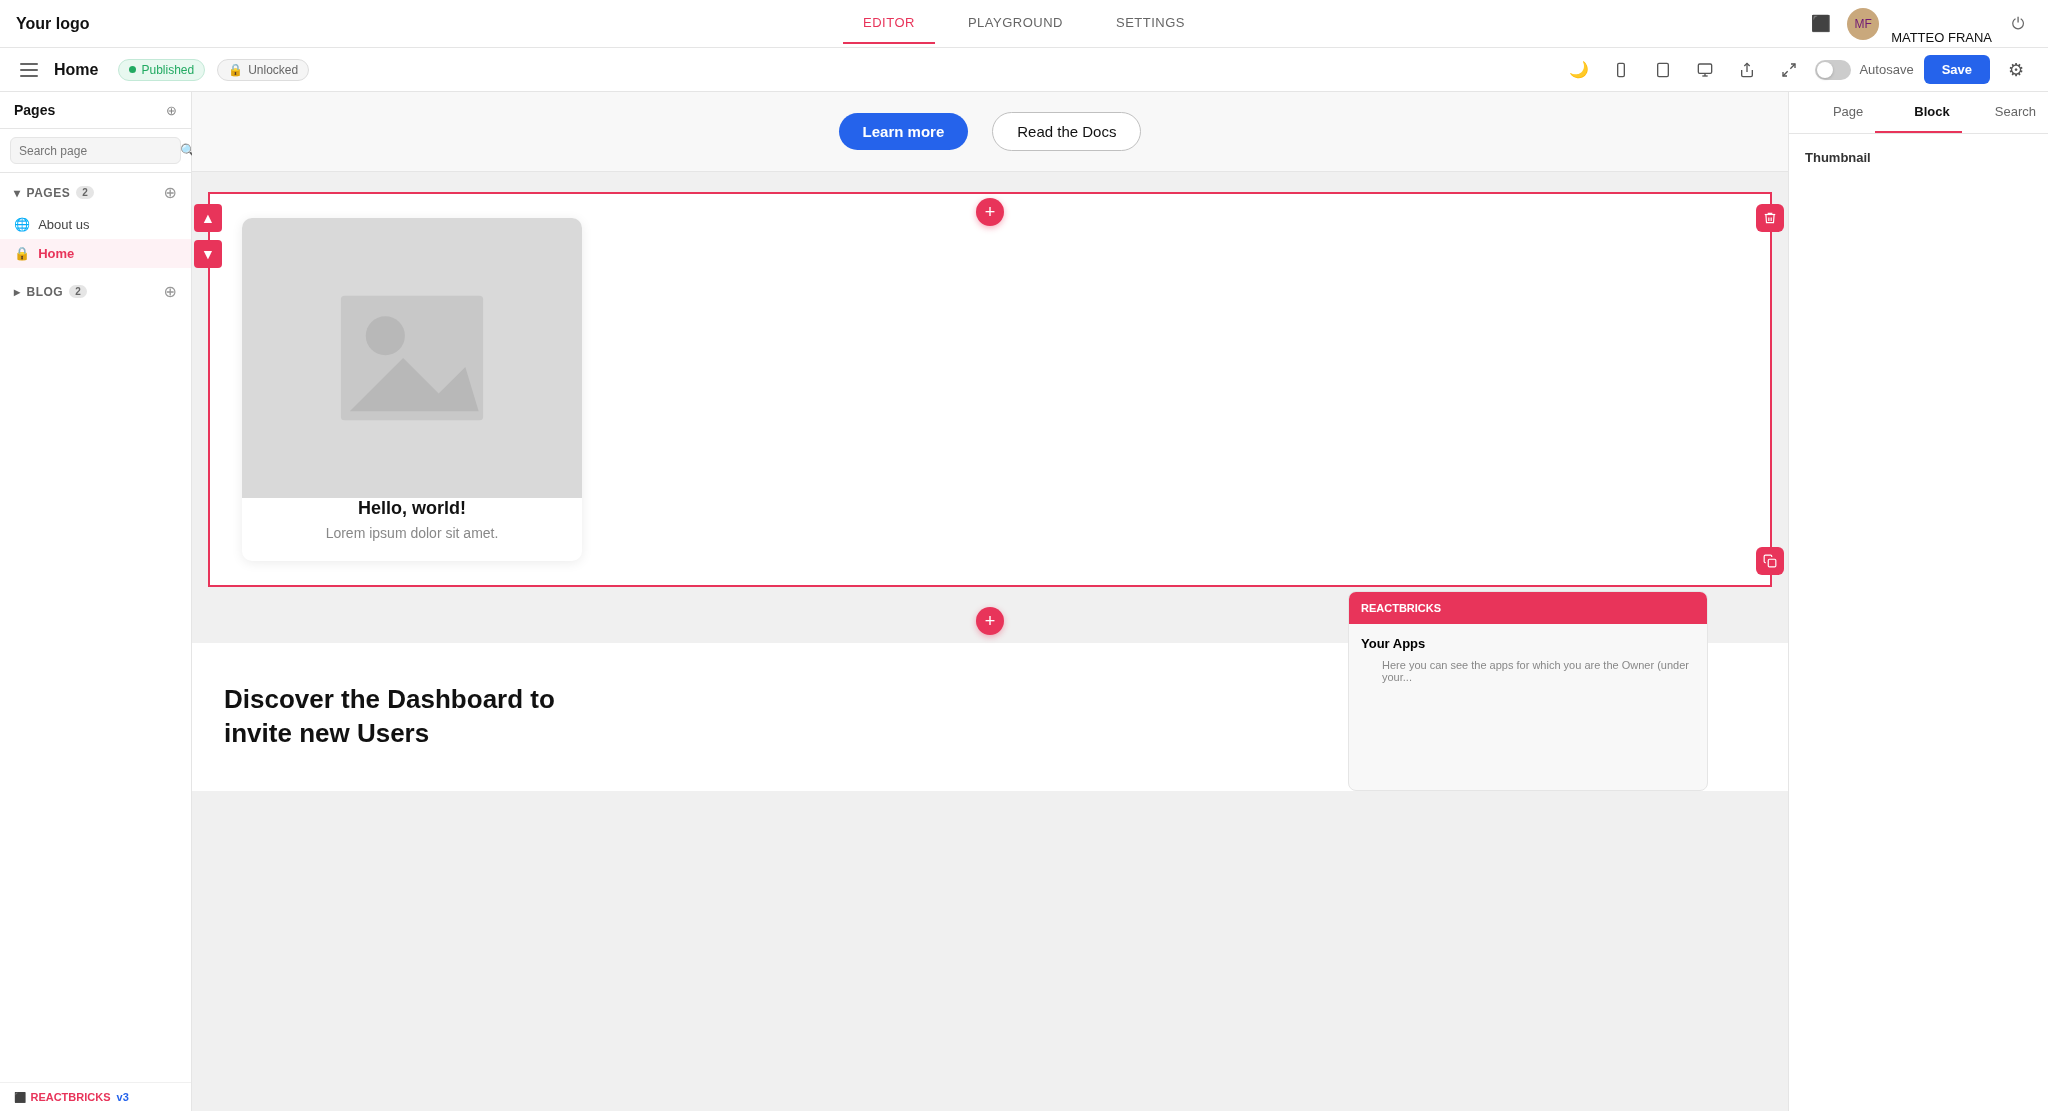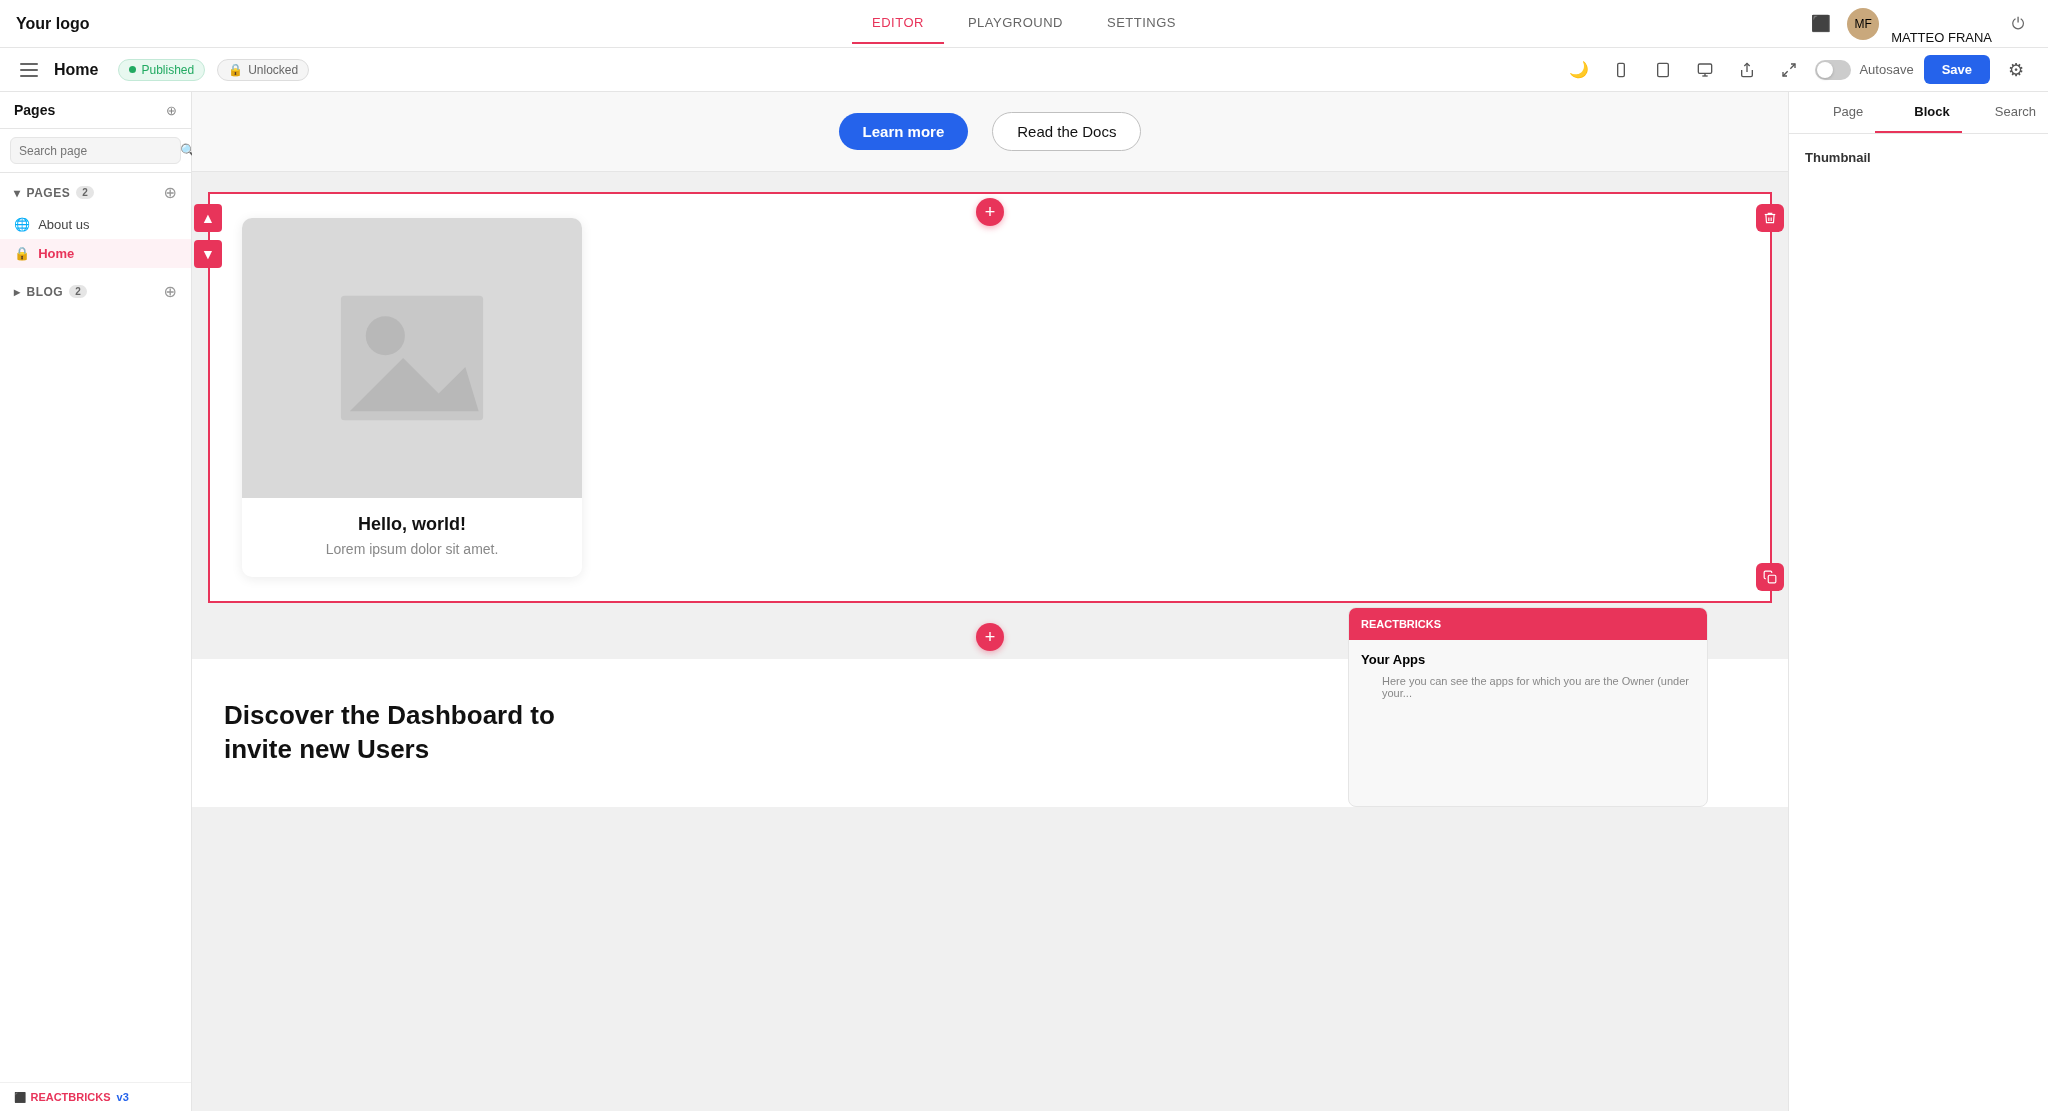--- a/index.html
+++ b/index.html
@@ -5,26 +5,26 @@
     * { box-sizing: border-box; margin: 0; padding: 0; }
     body { font-family: -apple-system, BlinkMacSystemFont, 'Segoe UI', sans-serif; background: #f5f5f5; overflow: hidden; height: 100vh; }
 
     
     .top-nav {
       display: flex; align-items: center; height: 48px;
       background: #fff; border-bottom: 1px solid #e5e5e5;
       padding: 0 16px; gap: 24px; position: relative; z-index: 10;
     }
     .logo { font-size: 16px; font-weight: 600; color: #111; margin-right: 16px; }
-    .nav-tabs { display: flex; gap: 4px; margin-left: auto; position: absolute; left: 50%; transform: translateX(-50%); }
+    .nav-tabs { display: flex; gap: 13px; margin-left: auto; position: absolute; left: 50%; transform: translateX(-50%); }
     .nav-tab { padding: 12px 20px; font-size: 13px; font-weight: 500; color: #666; cursor: pointer; letter-spacing: 0.5px; border-bottom: 2px solid transparent; text-transform: uppercase; }
     .nav-tab.active { color: #e8345a; border-bottom: 2px solid #e8345a; }
     .nav-right { display: flex; align-items: center; gap: 12px; margin-left: auto; }
     .nav-icon { width: 28px; height: 28px; display: flex; align-items: center; justify-content: center; cursor: pointer; color: #666; font-size: 16px; }
-    .avatar { width: 32px; height: 32px; border-radius: 50%; background: #c9a87c; overflow: hidden; display: flex; align-items: center; justify-content: center; font-size: 12px; color: #000000; }
+    .avatar { width: 32px; height: 32px; border-radius: 50%; background: #c9a87c; overflow: hidden; display: flex; align-items: center; justify-content: center; font-size: 12px; color: #701a75; }
     .user-name { font-size: 13px; font-weight: 500; color: #111; margin-top: 28px; }
 
     
     .sub-nav {
       display: flex; align-items: center; height: 44px;
       background: #fff; border-bottom: 1px solid #e5e5e5;
       padding: 0 16px; gap: 12px;
     }
     .page-title { font-size: 16px; font-weight: 600; color: #111; margin-right: 8px; }
     .badge-published {
@@ -121,21 +121,21 @@
     
     .card-container { padding: 24px 32px; }
     .card {
       background: #fff; border-radius: 10px; overflow: hidden;
       box-shadow: 0 2px 12px rgba(0,0,0,0.08); width: 340px;
     }
     .card-image {
       width: 100%; height: 280px; background: #d9d9d9;
       display: flex; align-items: center; justify-content: center;
     }
-    .card-body { padding: 16px 20px 20px; }
+    .card-body { padding: 0 20px 20px; }
     .card-title { font-size: 18px; font-weight: 700; color: #111; margin-bottom: 6px; text-align: center; }
     .card-subtitle { font-size: 14px; color: #888; text-align: center; }
 
     
     .bottom-section { background: #fff; padding: 40px 32px; }
     .bottom-heading { font-size: 26px; font-weight: 800; color: #111; max-width: 360px; line-height: 1.3; }
 
     
     .right-panel { width: 260px; background: #fff; border-left: 1px solid #e5e5e5; flex-shrink: 0; display: flex; flex-direction: column; }
     .right-panel-tabs { display: flex; border-bottom: 1px solid #e5e5e5; }

